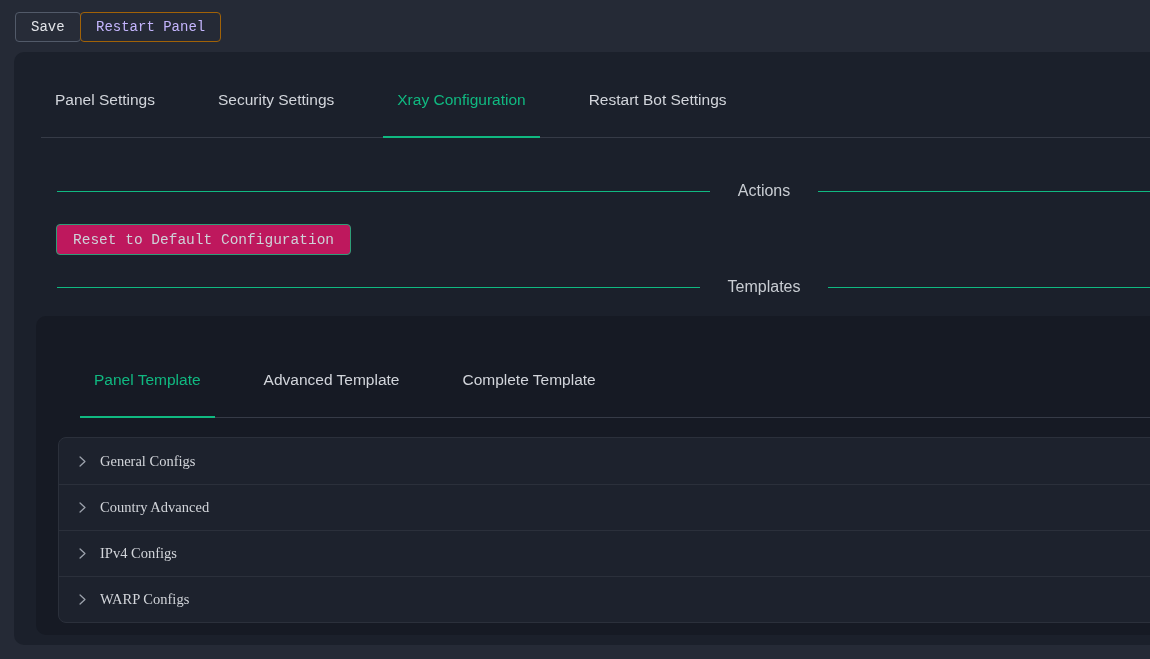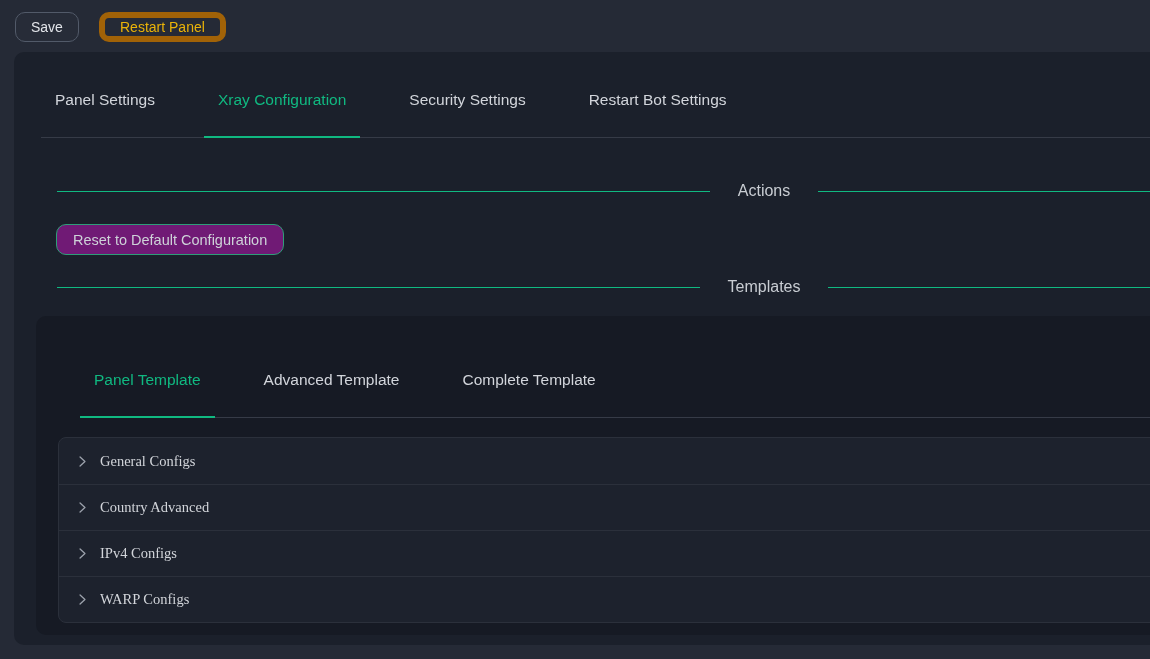--- a/index.html
+++ b/index.html
@@ -8,31 +8,31 @@
     background:#252a36;
     font-family:"Liberation Sans", sans-serif;
     color:#d4d7dc;
     position:relative;
   }
 
   
   .topbar { position:absolute; left:0; top:0; width:1150px; height:52px; }
   .btn {
     display:inline-flex; align-items:center; justify-content:center;
-    height:30px; padding:0 15px; border-radius:10px;
+    height:30px; padding:0 15px; border-radius:4px;
     font-size:14px; cursor:pointer; background:transparent;
-    font-family:Liberation Sans, sans-serif;
+    font-family:Liberation Mono, monospace;
   }
   .btn-save {
     position:absolute; left:15px; top:12px;
     background:#272c38; border:1px solid #525a69; color:#e2e4e9;
   }
   .btn-restart {
-    position:absolute; left:99px; top:12px;
-    background:transparent; border:6px solid #a16207; color:#eab308;
+    position:absolute; left:80px; top:12px;
+    background:transparent; border:1px solid #a16207; color:#c4b5fd;
   }
 
   
   .card {
     position:absolute; left:14px; top:52px;
     width:1500px; height:593px;
     background:#1b202b; border-radius:10px;
   }
 
   
@@ -59,21 +59,21 @@
   .divider .divider-text {
     margin:0 28px; font-size:16px; color:#c9cdd3; white-space:nowrap;text-align:right;
   }
   .divider-actions { margin-top:42px; }
   .divider-templates { margin-top:21px; }
 
   
   .btn-reset {
     margin:22px 0 0 42px;
     height:31px; padding:0 16px;
-    background:#701a75; border:1px solid #2f9e78; color:#ced2d8;
+    background:#be185d; border:1px solid #2f9e78; color:#ced2d8;
     font-size:14.5px;
   }
 
   
   .inner-card {
     margin:18px 0 0 22px;
     width:1456px; height:319px;
     background:#161a24; border-radius:10px;
   }
   .inner-tabs {
@@ -107,22 +107,22 @@
 
 <div class="topbar">
   <button class="btn btn-save">Save</button>
   <button class="btn btn-restart">Restart Panel</button>
 </div>
 
 <div class="card">
 
   <div class="tabs">
     <div class="tab">Panel Settings</div>
+    <div class="tab">Security Settings</div>
     <div class="tab active">Xray Configuration</div>
-    <div class="tab">Security Settings</div>
     <div class="tab">Restart Bot Settings</div>
   </div>
 
   <div class="divider divider-actions">
     <div class="line"></div>
     <div class="divider-text">Actions</div>
     <div class="line"></div>
   </div>
 
   <button class="btn btn-reset">Reset to Default Configuration</button>

